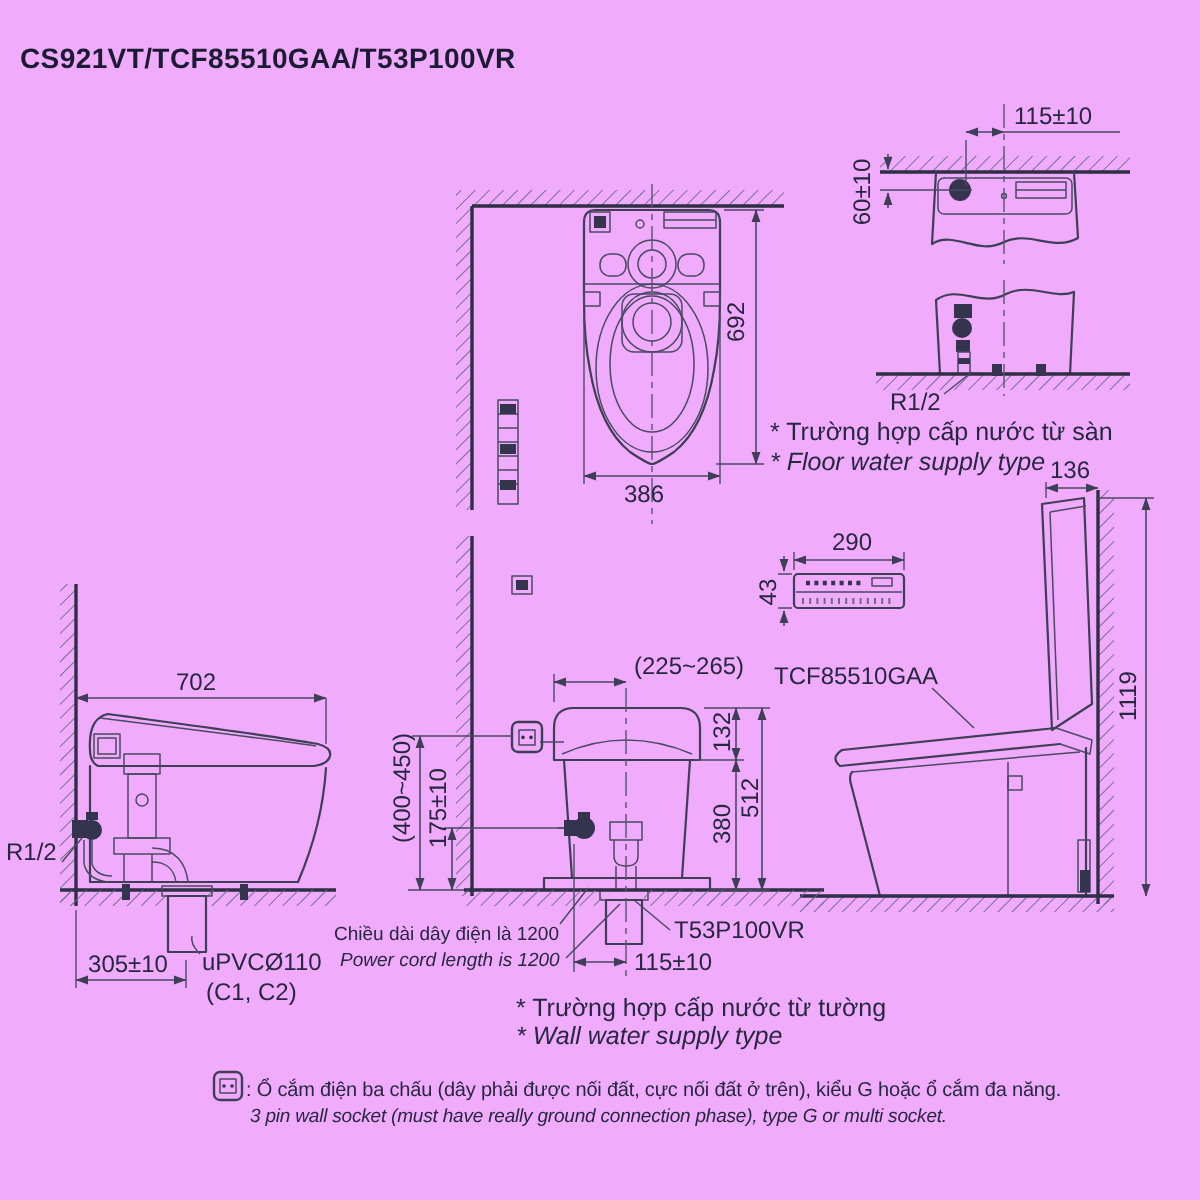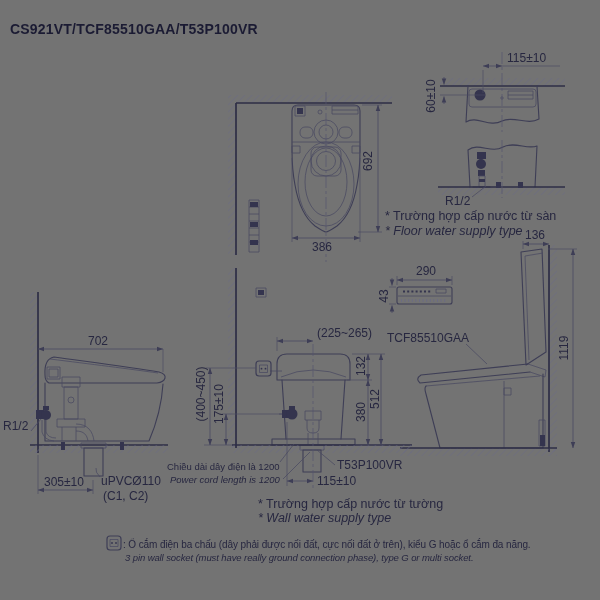--- a/index.html
+++ b/index.html
@@ -1,16 +1,16 @@
 <!DOCTYPE html>
 <html><head>
 <meta charset="utf-8">
 <style>
   html,body{margin:0;padding:0;background:#ffffff;}
-  .stage{position:relative;width:600px;height:600px;background:#737373;overflow:hidden;}
+  .stage{position:relative;width:600px;height:600px;background:#f0abfc;overflow:hidden;}
   text{font-family:"Liberation Sans",sans-serif;}
   .ttl{font-size:14px;font-weight:bold;fill:#1b1b33;letter-spacing:.2px;}
   .dt{font-size:12px;fill:#272740;}
   .lbl{font-size:12px;fill:#272740;}
   .cap{font-size:12.5px;fill:#272740;}
   .capi{font-size:12.5px;font-style:italic;fill:#272740;}
   .sm{font-size:9.5px;fill:#272740;}
   .smi{font-size:9.5px;font-style:italic;fill:#272740;}
   .nt{font-size:10px;fill:#272740;letter-spacing:-.1px;}
   .nti{font-size:9.5px;font-style:italic;fill:#272740;letter-spacing:-.1px;}

